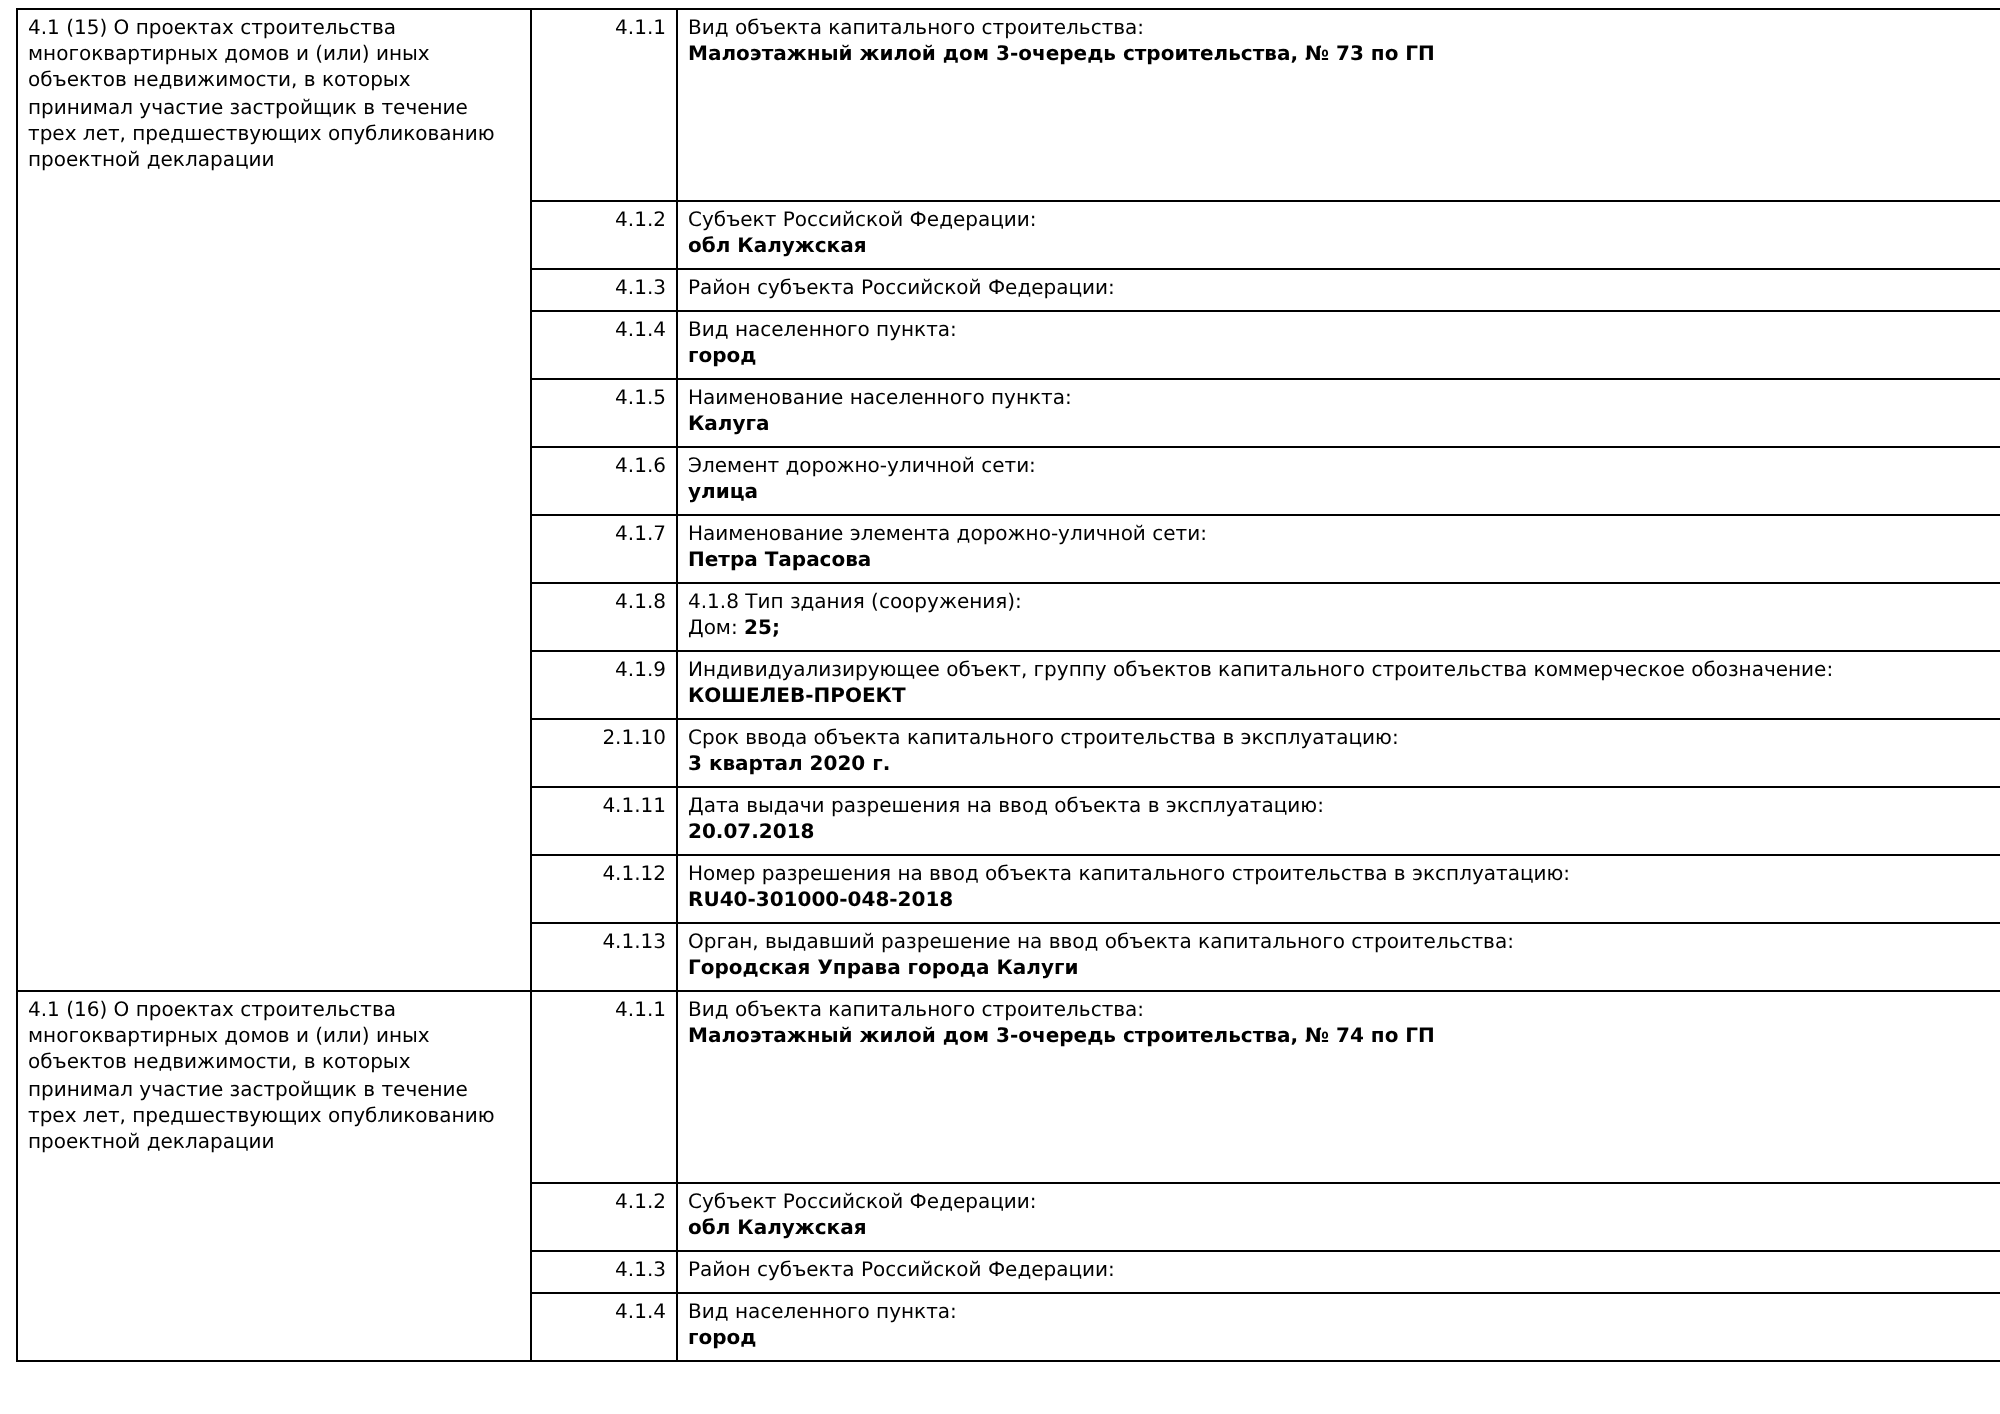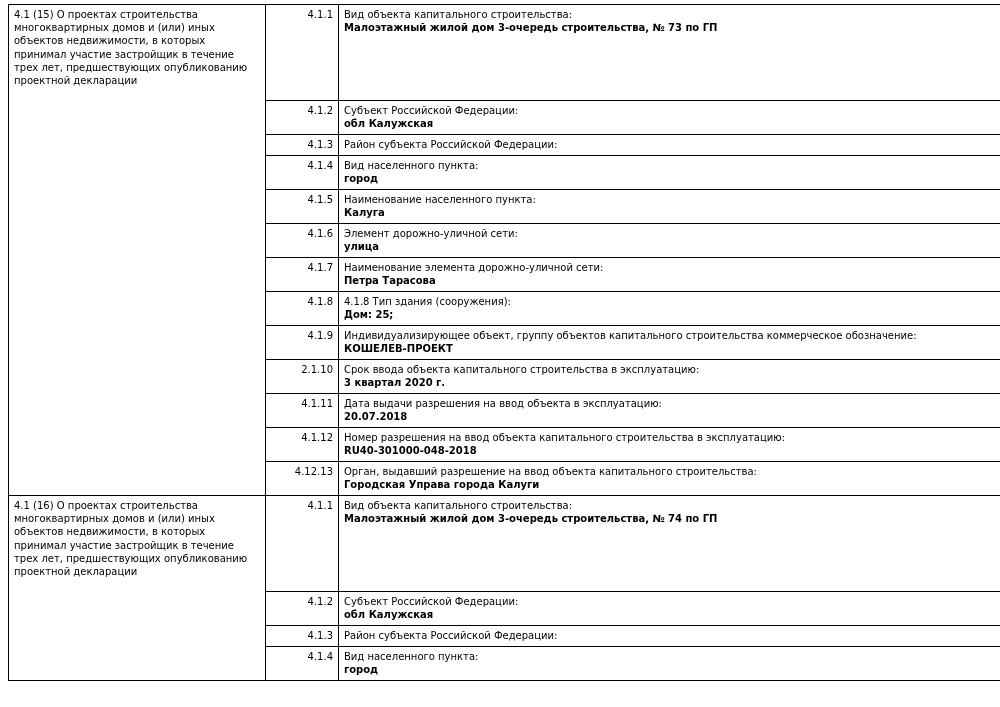--- a/index.html
+++ b/index.html
@@ -47,21 +47,21 @@
   }
   .label {
     display: block;
     white-space: normal;
   }
   .value {
     display: block;
     font-weight: bold;
   }
   .inline-label {
-    font-weight: bold;
+    font-weight: normal;
   }
   .section-text {
     display: block;
     line-height: 1.32;
   }
   .vcenter {
     vertical-align: middle;
   }
 </style>
 </head>
@@ -163,21 +163,21 @@
 
       <tr>
         <td class="col-code">4.1.12</td>
         <td class="col-body">
           <span class="label">Номер разрешения на ввод объекта капитального строительства в эксплуатацию:</span>
           <span class="value">RU40-301000-048-2018</span>
         </td>
       </tr>
 
       <tr>
-        <td class="col-code">4.12.13</td>
+        <td class="col-code">4.1.13</td>
         <td class="col-body">
           <span class="label">Орган, выдавший разрешение на ввод объекта капитального строительства:</span>
           <span class="value">Городская Управа города Калуги</span>
         </td>
       </tr>
 
       <tr>
         <td class="col-section" rowspan="6">
           <span class="section-text">4.1 (16) О проектах строительства многоквартирных домов и (или) иных объектов недвижимости, в которых принимал участие застройщик в течение трех лет, предшествующих опубликованию проектной декларации</span>
         </td>

